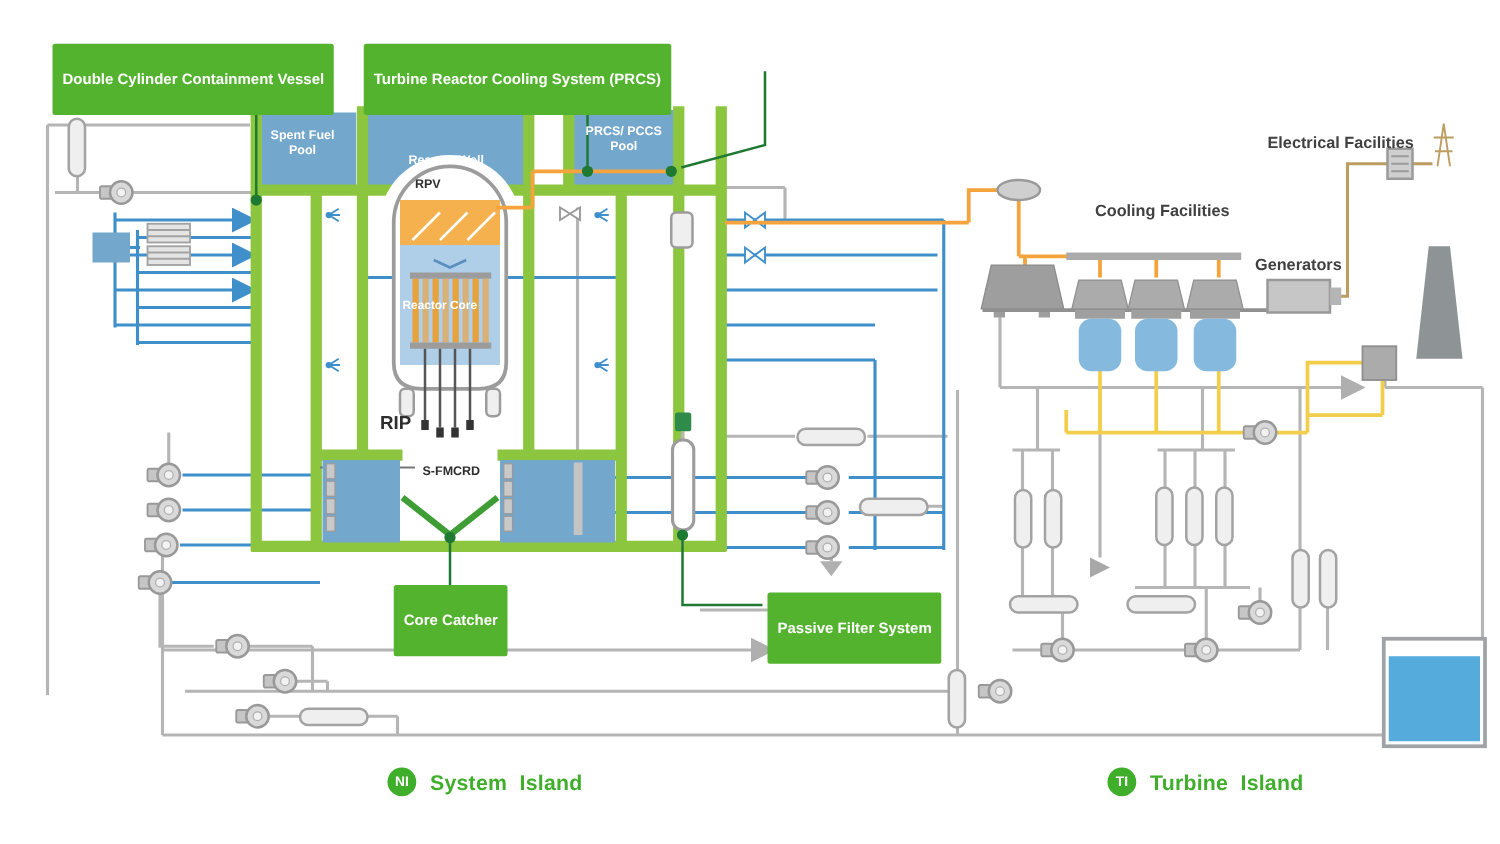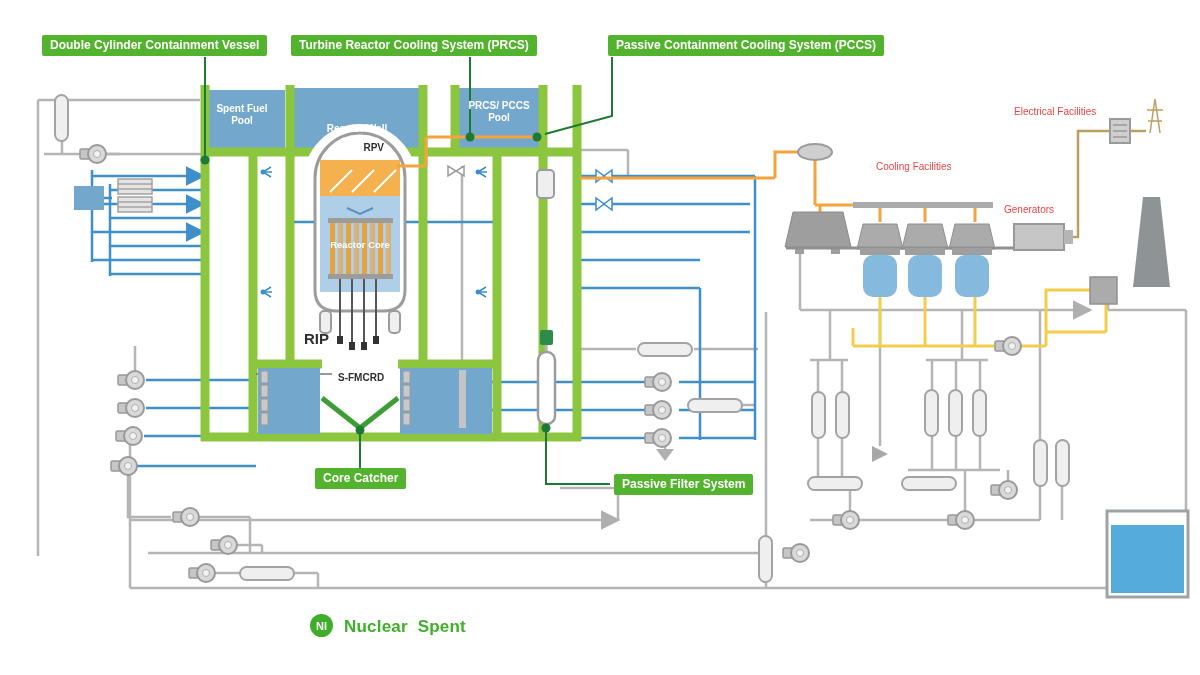--- a/index.html
+++ b/index.html
@@ -1,23 +1,23 @@
 <!DOCTYPE html>
 <html style="--tag-green: #54B32E; --structure-green: #8CC63F; --dark-green: #1E7A33; --pool-blue: #74A7CC; --pipe-blue: #3F8FCA; --pipe-orange: #F5A33C; --pipe-yellow: #F2CE4A; --pipe-gray: #B5B5B5; --electrical-tan: #BD9E62; --legend-green: #3FAE2A;"><head>
 <meta charset="utf-8">
 <style>
   html,body{margin:0;padding:0;background:#fff}
   .stage{position:relative;width:1200px;height:675px;background:#fff;overflow:hidden;
          font-family:"Liberation Sans",sans-serif}
   svg.art{position:absolute;left:0;top:0}
   .ov{position:absolute}
   .tag{background:var(--tag-green,#54B32E);color:#fff;font-size:12px;font-weight:700;
-       height:21px;line-height:21px;padding:0 8px;white-space:nowrap;border-radius:2px}
+       height:21px;line-height:21px;padding:18px 8px;white-space:nowrap;border-radius:2px}
   .pool-label{color:#fff;font-size:10px;font-weight:700;text-align:center;line-height:12px}
-  .fac{font-size:10px;font-weight:400;color:#ef4444;white-space:nowrap}
+  .fac{font-size:13px;font-weight:700;color:#404040;white-space:nowrap}
   .rx{font-weight:700;color:#2e2e2e;white-space:nowrap}
   .legend{display:flex;align-items:flex-end;gap:11px}
   .badge{width:23px;height:23px;border-radius:50%;background:var(--legend-green,#3FAE2A);
          color:#fff;font-size:11px;font-weight:700;display:flex;align-items:center;justify-content:center}
   .island{font-size:17px;font-weight:700;color:var(--legend-green,#3FAE2A);word-spacing:5px;letter-spacing:.2px}
   
   .sg{stroke:var(--structure-green,#8CC63F);stroke-width:9;fill:none}
   .pb{stroke:var(--pipe-blue,#3F8FCA);stroke-width:2.5;fill:none}
   .pg{stroke:var(--pipe-gray,#B5B5B5);stroke-width:2.5;fill:none}
   .po{stroke:var(--pipe-orange,#F5A33C);stroke-width:3;fill:none}
@@ -309,35 +309,38 @@
     <circle class="dg" cx="537" cy="137" r="4.5"></circle>
     <path class="ld" d="M360,432 V473"></path>
     <circle class="dg" cx="360" cy="430" r="4.5"></circle>
     <path class="ld" d="M546,432 V484 H610"></path>
     <circle class="dg" cx="546" cy="428" r="4.5"></circle>
   </g>
 </svg>
 
 <div class="ov tag" style="left:42px;top:35px">Double Cylinder Containment Vessel</div>
 <div class="ov tag" style="left:291px;top:35px">Turbine Reactor Cooling System (PRCS)</div>
-<div class="ov tag" style="left:608px;top:35px">Passive Containment Cooling System (PCCS)</div>
 <div class="ov tag" style="left:315px;top:468px">Core Catcher</div>
 <div class="ov tag" style="left:614px;top:474px">Passive Filter System</div>
 
 <div class="ov pool-label" style="left:209px;top:103px;width:66px">Spent Fuel Pool</div>
 <div class="ov pool-label" style="left:294px;top:123px;width:126px">Reactor Well</div>
 <div class="ov pool-label" style="left:457px;top:100px;width:84px">PRCS/ PCCS Pool</div>
 
-<div class="ov rx" style="left:352px;top:142px;width:32px;text-align:right;font-size:10px">RPV</div>
-<div class="ov rx" style="left:322px;top:239px;width:76px;text-align:center;font-size:9.5px;color:#fff">Reactor Core</div>
+<div class="ov rx" style="left:332px;top:142px;width:32px;text-align:left;font-size:10px">RPV</div>
+<div class="ov rx" style="left:322px;top:239px;width:76px;text-align:left;font-size:9.5px;color:#fff">Reactor Core</div>
 <div class="ov rx" style="left:304px;top:330px;font-size:15px">RIP</div>
 <div class="ov rx" style="left:338px;top:372px;font-size:10px">S-FMCRD</div>
 
 <div class="ov fac" style="left:1014px;top:106px">Electrical Facilities</div>
 <div class="ov fac" style="left:876px;top:161px">Cooling Facilities</div>
 <div class="ov fac" style="left:1004px;top:204px">Generators</div>
 
 <div class="ov legend" style="left:310px;top:614px">
   <div class="badge">NI</div>
-  <div class="island">Nuclear Spent</div>
+  <div class="island">System Island</div>
 </div>
-
+<div class="ov legend" style="left:886px;top:614px">
+  <div class="badge">TI</div>
+  <div class="island">Turbine Island</div>
 </div>
 
+</div>
+
 </body></html>

